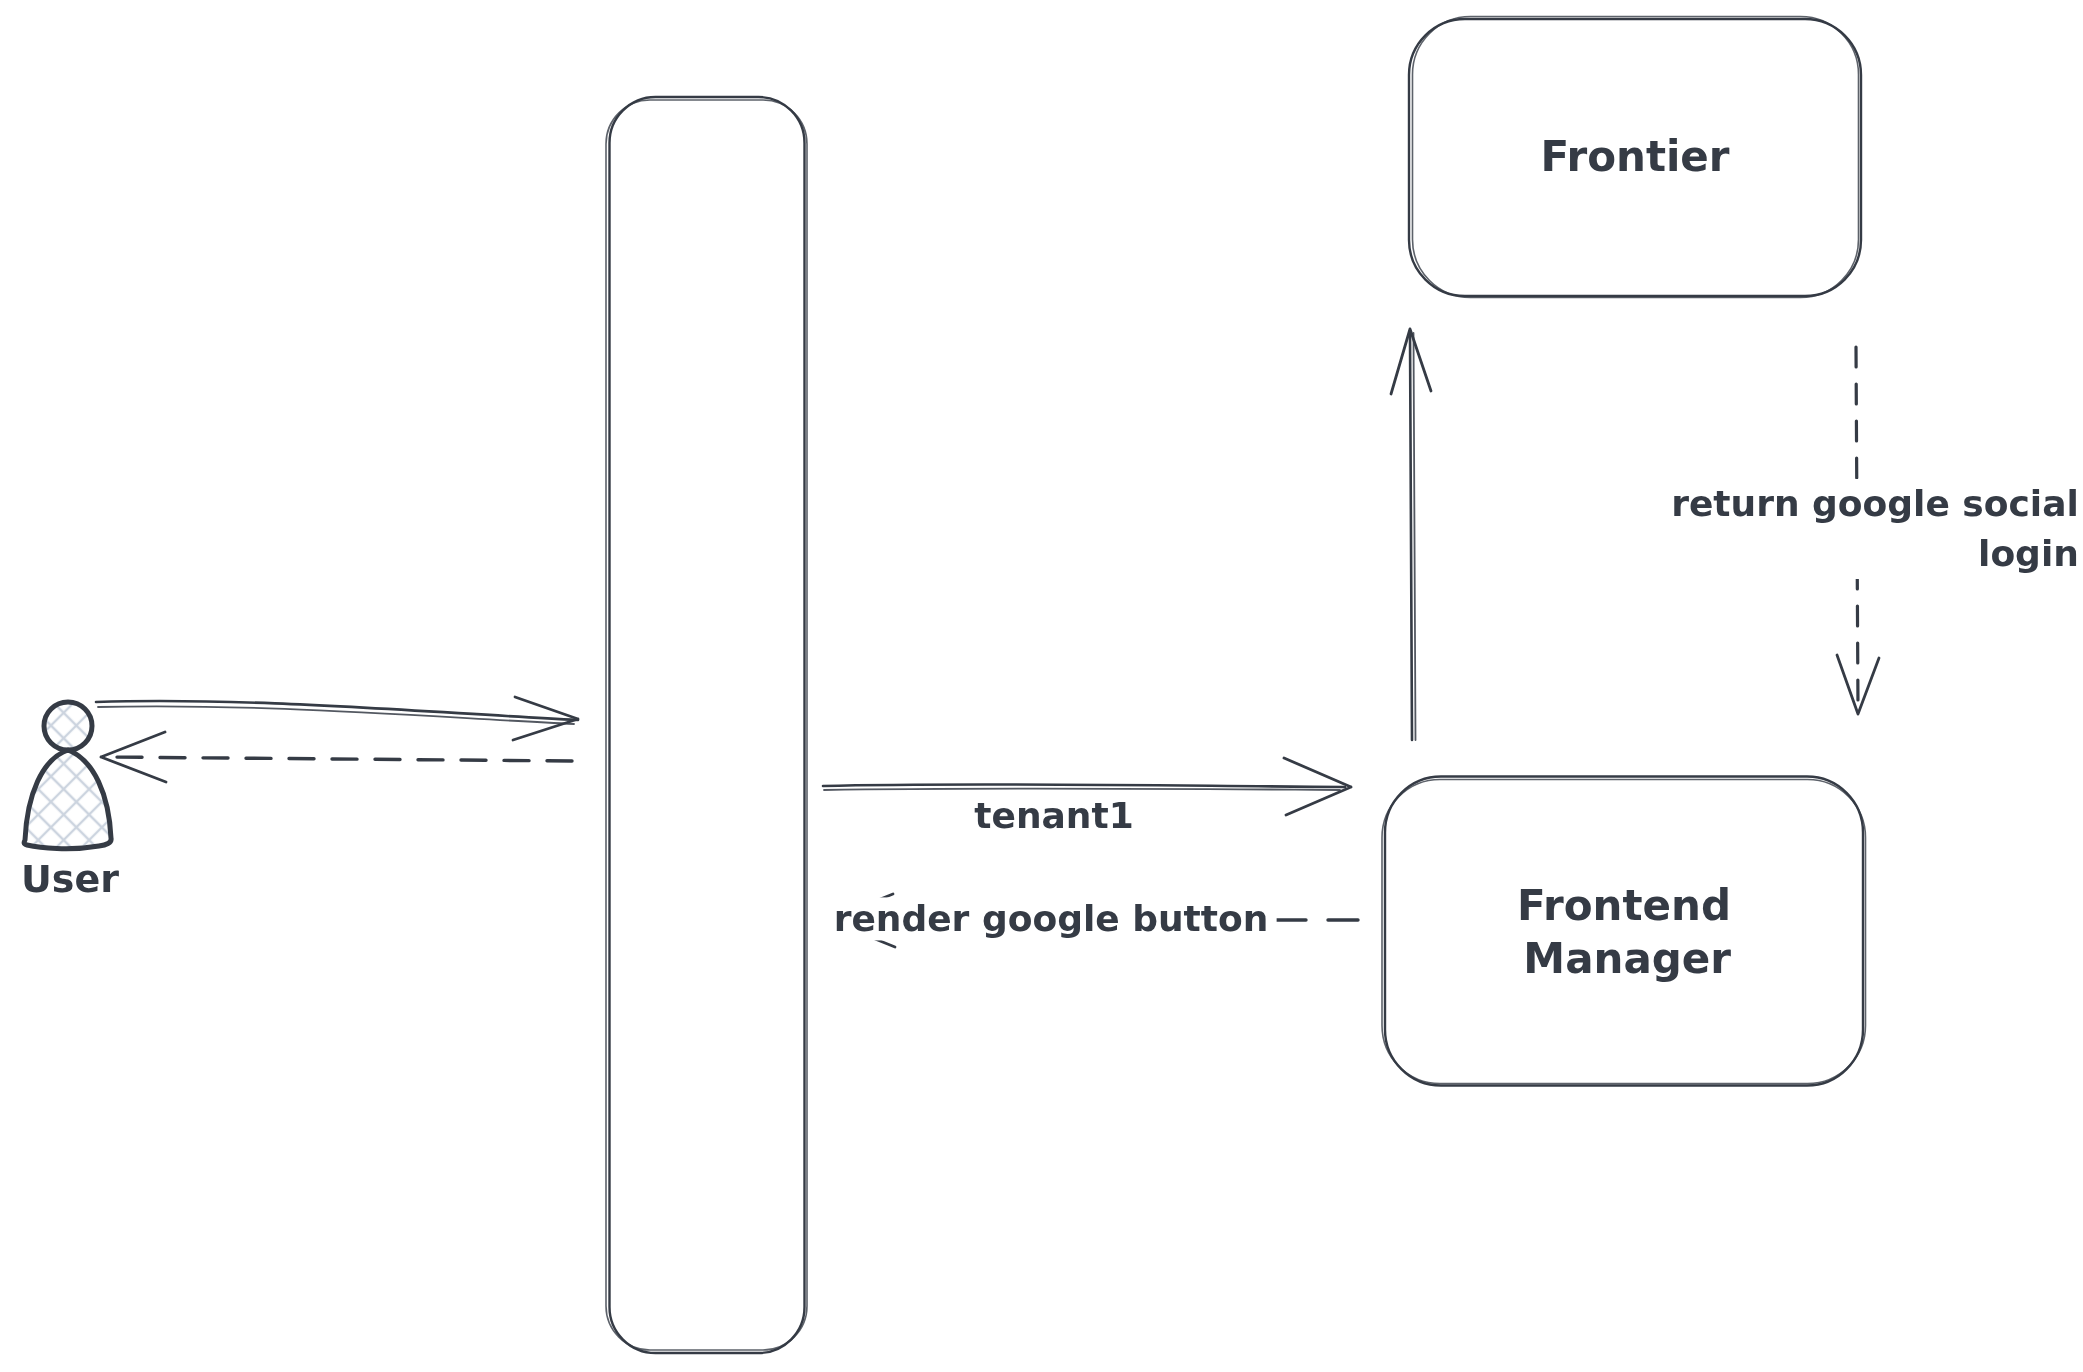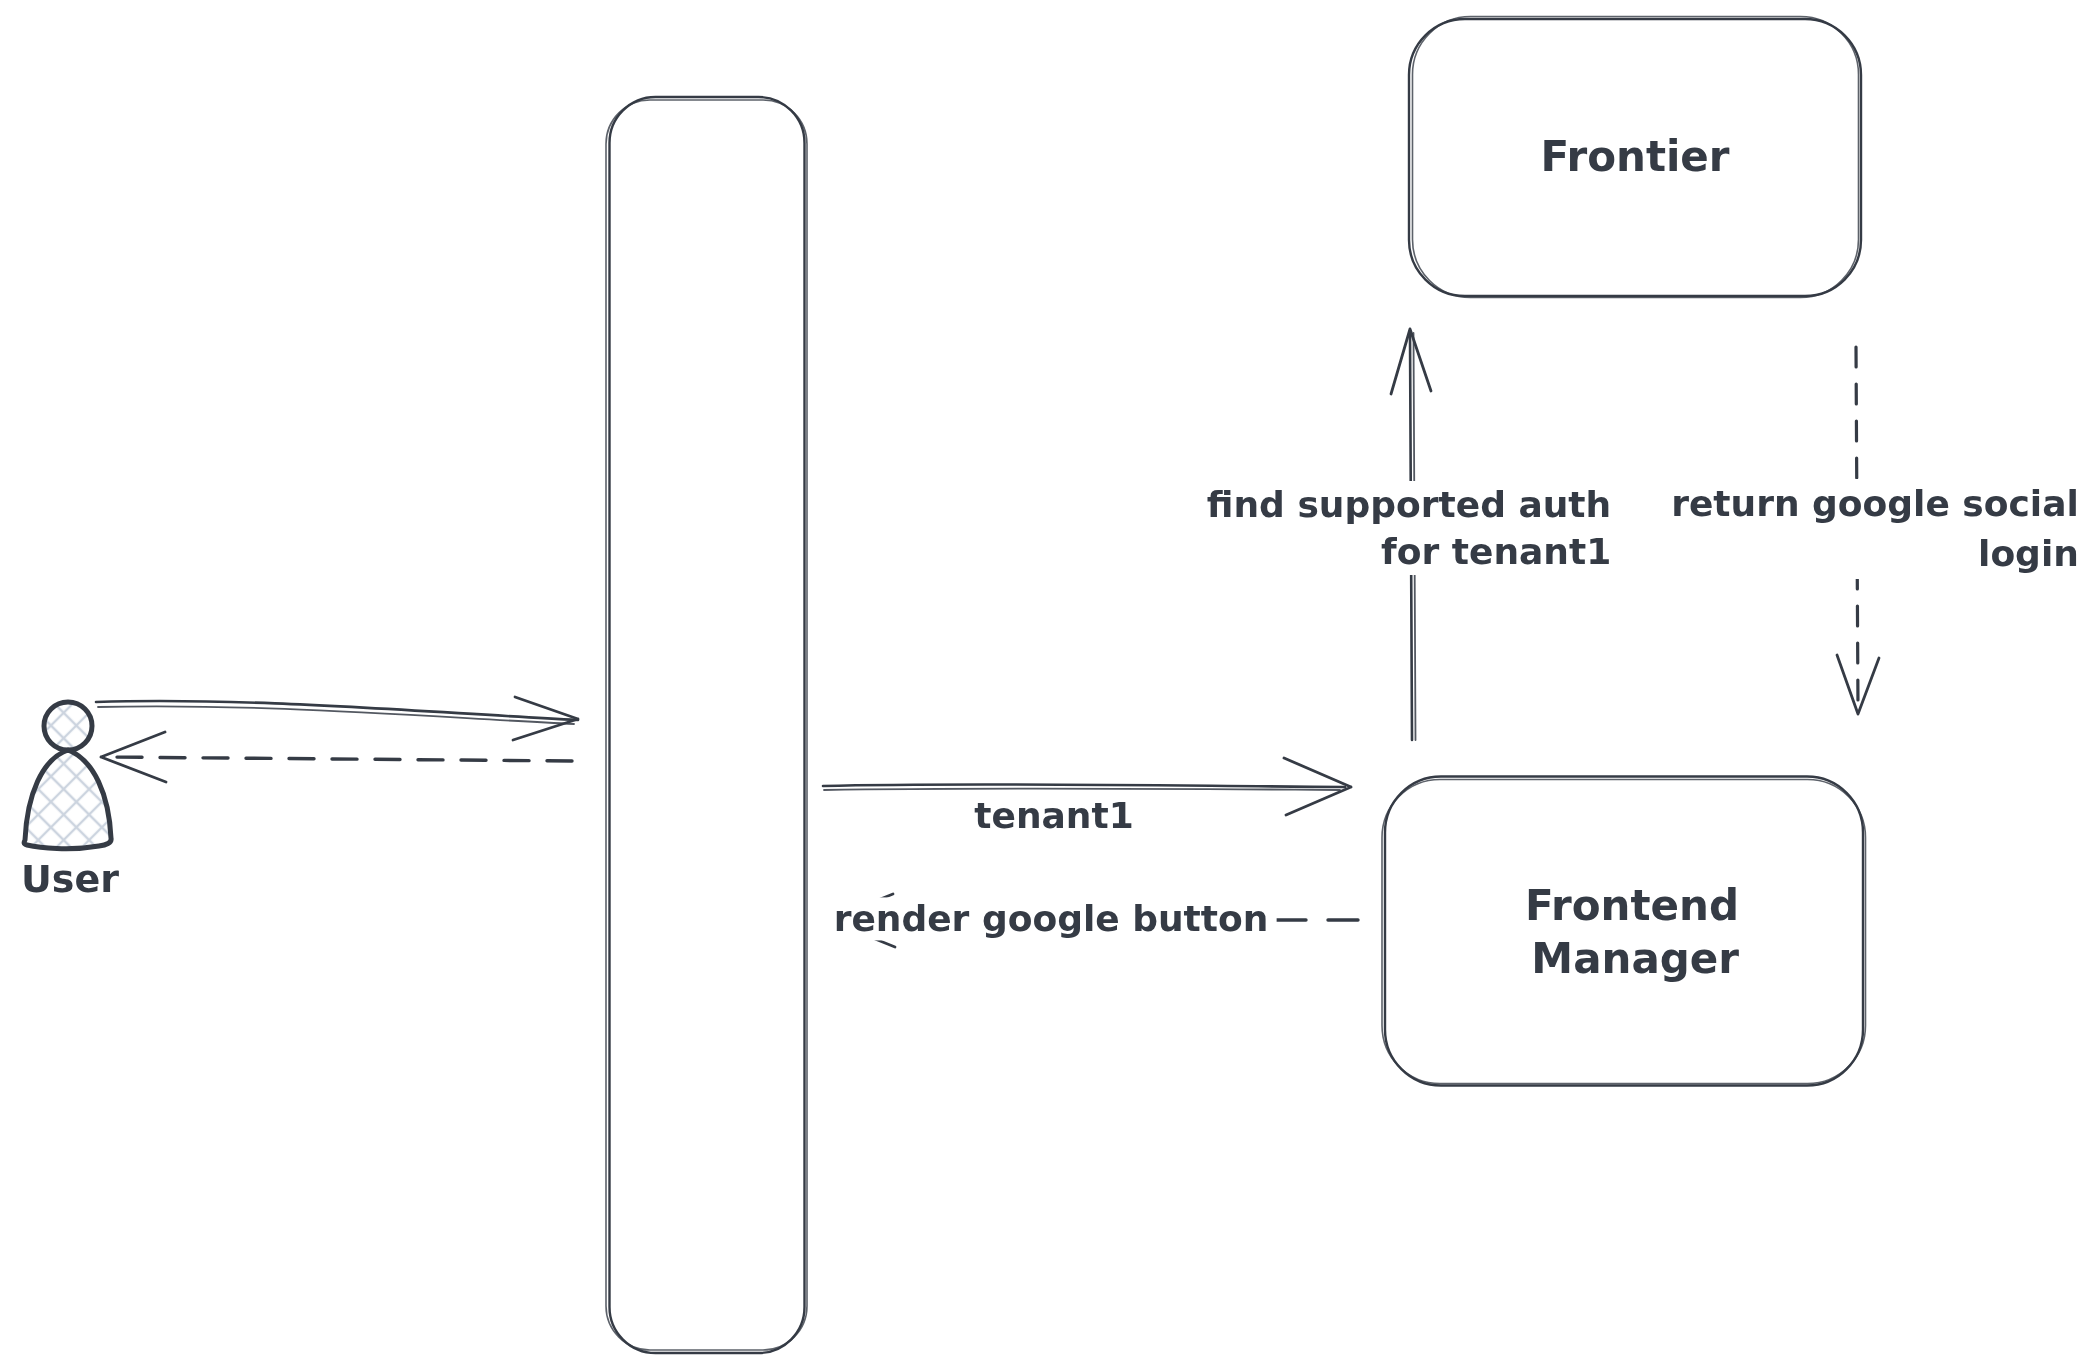--- a/index.html
+++ b/index.html
@@ -45,21 +45,21 @@
   .lbl.node{font-size:42px;background:transparent;}
   .lbl .ln{display:block;}
   #lbl-user{left:70px;top:880px;font-size:38px;}
   #lbl-msg-acme{left:295px;top:712px;}
   #lbl-msg-tenant1{left:1054px;top:784px;margin-top:32px;}
   #lbl-msg-render{left:1051px;top:919px;}
   #lbl-msg-find{left:1409px;top:528px;line-height:47px;}
   #lbl-msg-return{left:1851px;top:529px;line-height:50px;margin-left:24px;}
   #lbl-lb{left:703px;top:727px;line-height:54px;}
   #lbl-frontier{left:1635px;top:157px;}
-  #lbl-fm{left:1624px;top:932px;line-height:53px;margin-left:8px;}
+  #lbl-fm{left:1624px;top:932px;line-height:53px;}
 </style>
 </head>
 <body>
 
 <div class="stage">
 
   <svg width="2083" height="1372" viewBox="0 0 2083 1372">
     <defs>
       <pattern id="hatch" patternUnits="userSpaceOnUse" width="18" height="18" patternTransform="rotate(45)">
         <path class="hatchline" d="M0 9 H18 M9 0 V18"></path>
@@ -128,23 +128,19 @@
   <div class="lbl node" id="lbl-fm">
     <span class="ln">Frontend</span>
     <span class="ln">Manager</span>
   </div>
 
 
   <div class="lbl" id="lbl-msg-tenant1">tenant1</div>
 
   <div class="lbl" id="lbl-msg-render">render google button</div>
 
-  <div class="lbl" id="lbl-msg-find">
-    <span class="ln">find supported auth</span>
-    <span class="ln">for tenant1</span>
-  </div>
 
   <div class="lbl" id="lbl-msg-return">
     <span class="ln">return google social</span>
     <span class="ln">login</span>
   </div>
 
 </div>
 
 </body></html>

